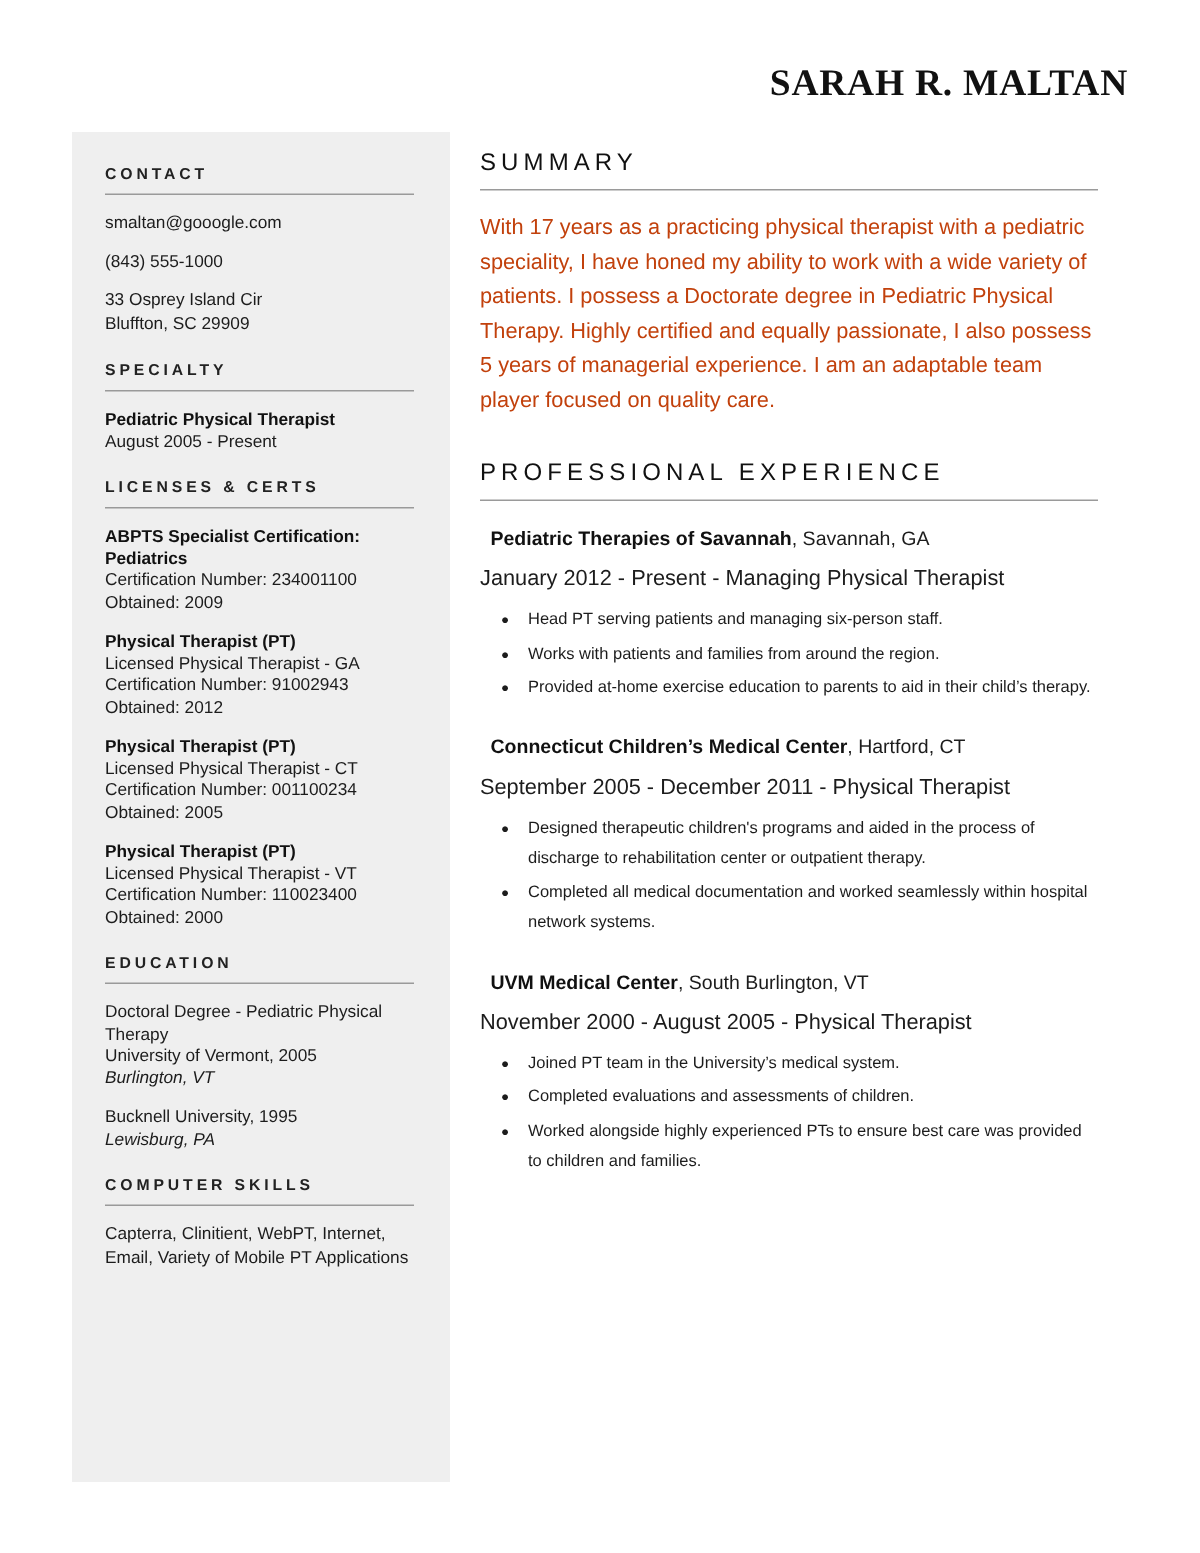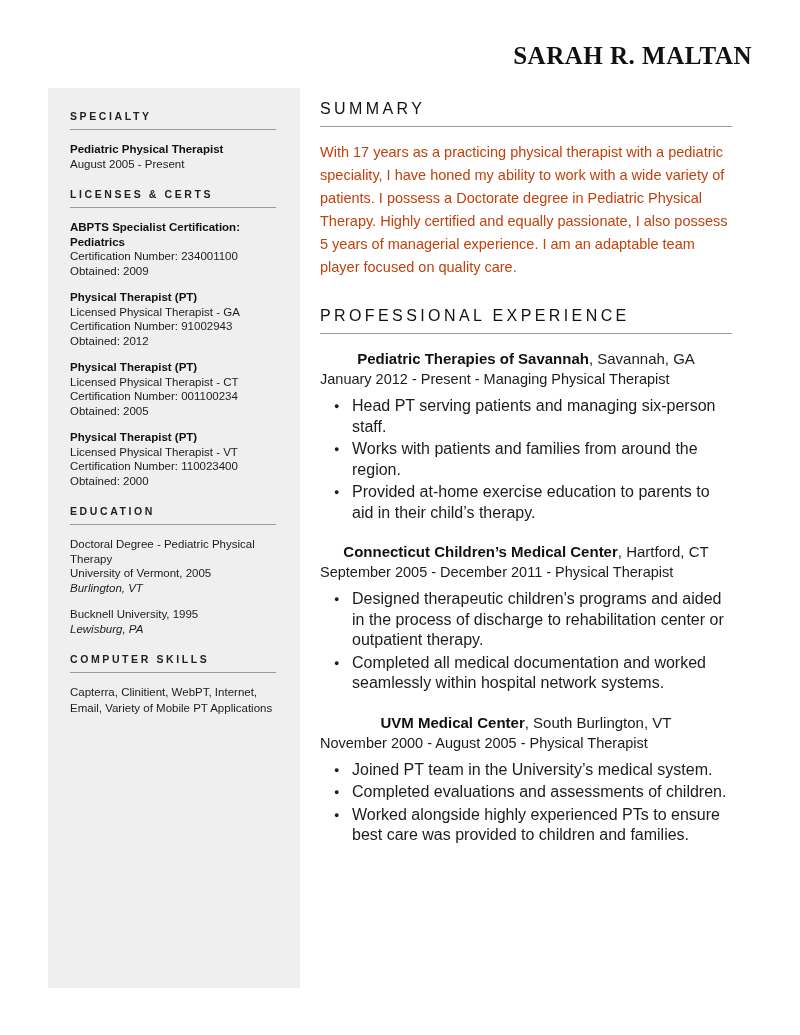--- a/index.html
+++ b/index.html
@@ -104,41 +104,40 @@
     width: 100%;
   }
   .summary-text {
     font-size: 14.5px;
     line-height: 23px;
     color: #c2410c;
     margin: 0 0 28px 0;
   }
   .job { margin-bottom: 6px; }
   .job-head {
-    font-size: 15px;
+    font-size: 13px;
     line-height: 21px;
     color: #1c1c1c;
-    margin: 0;
-    text-align: center;
+    margin: 7px;
   }
   .job-head .org { font-weight: bold; color: #111; }
   .job-sub {
     font-size: 14.5px;
     line-height: 21px;
     color: #1c1c1c;
     margin: 0 0 6px 0;
   }
   ul.bullets {
     margin: 6px 0 18px 0;
     padding-left: 30px;
     list-style: none;
   }
   ul.bullets li {
     position: relative;
-    font-size: 16px;
+    font-size: 11px;
     line-height: 20.5px;
     color: #1c1c1c;
     margin-bottom: 2px;
     padding-left: 2px;
   }
   ul.bullets li::before {
     content: "\25CF";
     position: absolute;
     left: -16px;
     top: 0px;
@@ -149,20 +148,30 @@
 </style>
 </head>
 <body>
 
 <div class="page">
 
   <div class="name-header">SARAH R. MALTAN</div>
 
   <div class="sidebar">
 
+    <div class="side-block">
+      <div class="side-section-title">CONTACT</div>
+      <div class="side-rule"></div>
+      <div class="side-text">smaltan@gooogle.com</div>
+      <div class="side-text">(843) 555-1000</div>
+      <div class="side-text last">
+        <span>33 Osprey Island Cir</span><br>
+        <span>Bluffton, SC 29909</span>
+      </div>
+    </div>
 
     <div class="side-block">
       <div class="side-section-title">SPECIALTY</div>
       <div class="side-rule"></div>
       <div class="entry">
         <p class="entry-title">Pediatric Physical Therapist</p>
         <p class="entry-line">August 2005 - Present</p>
       </div>
     </div>
 

